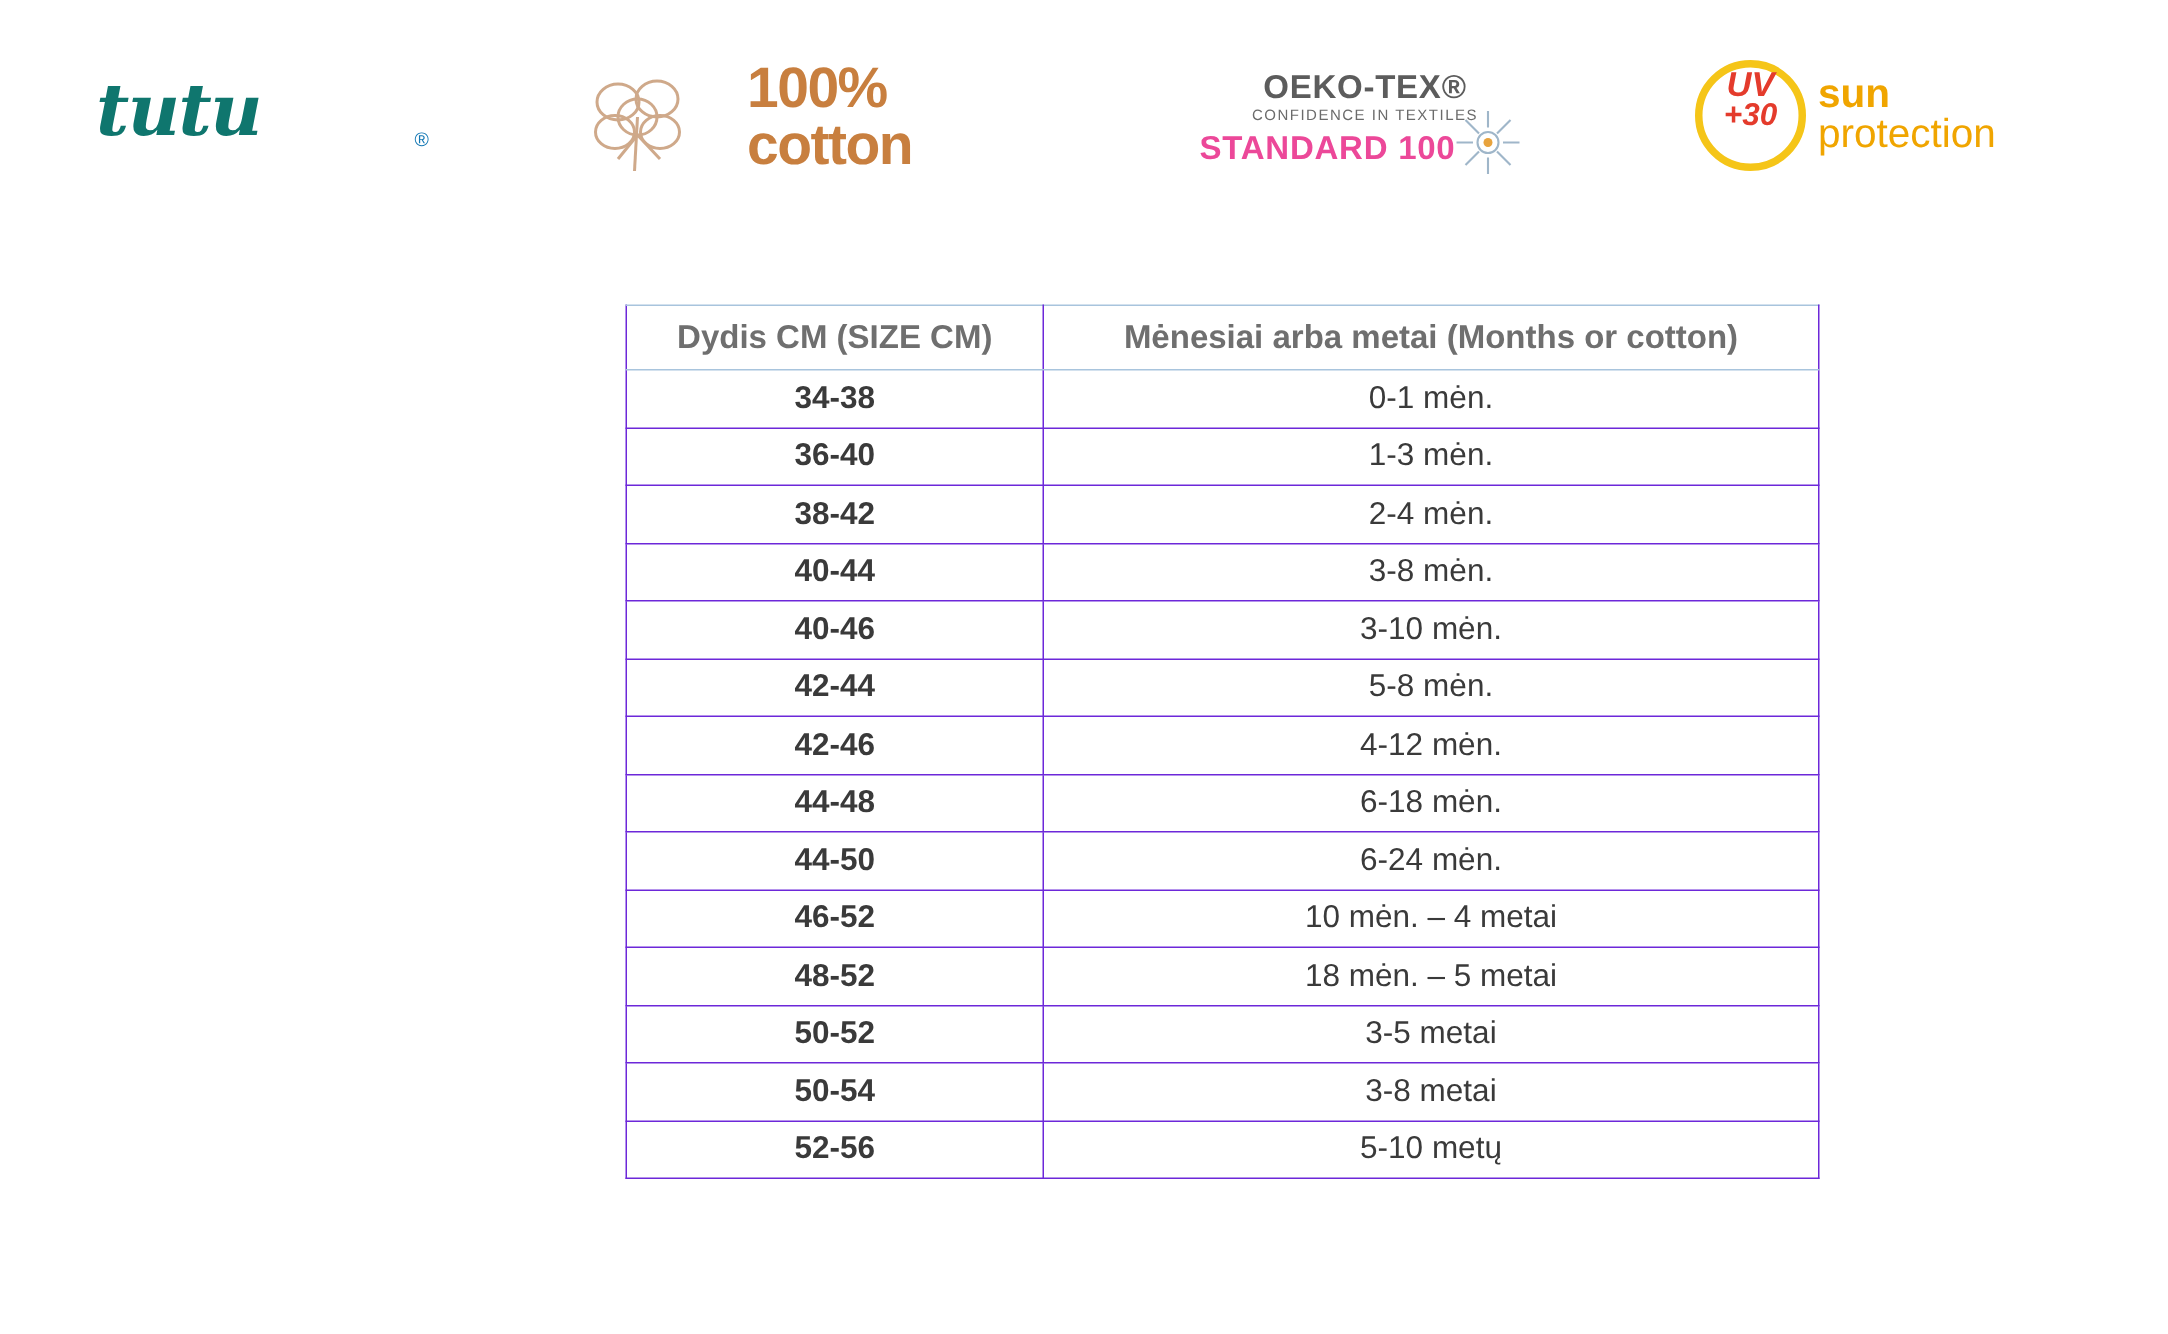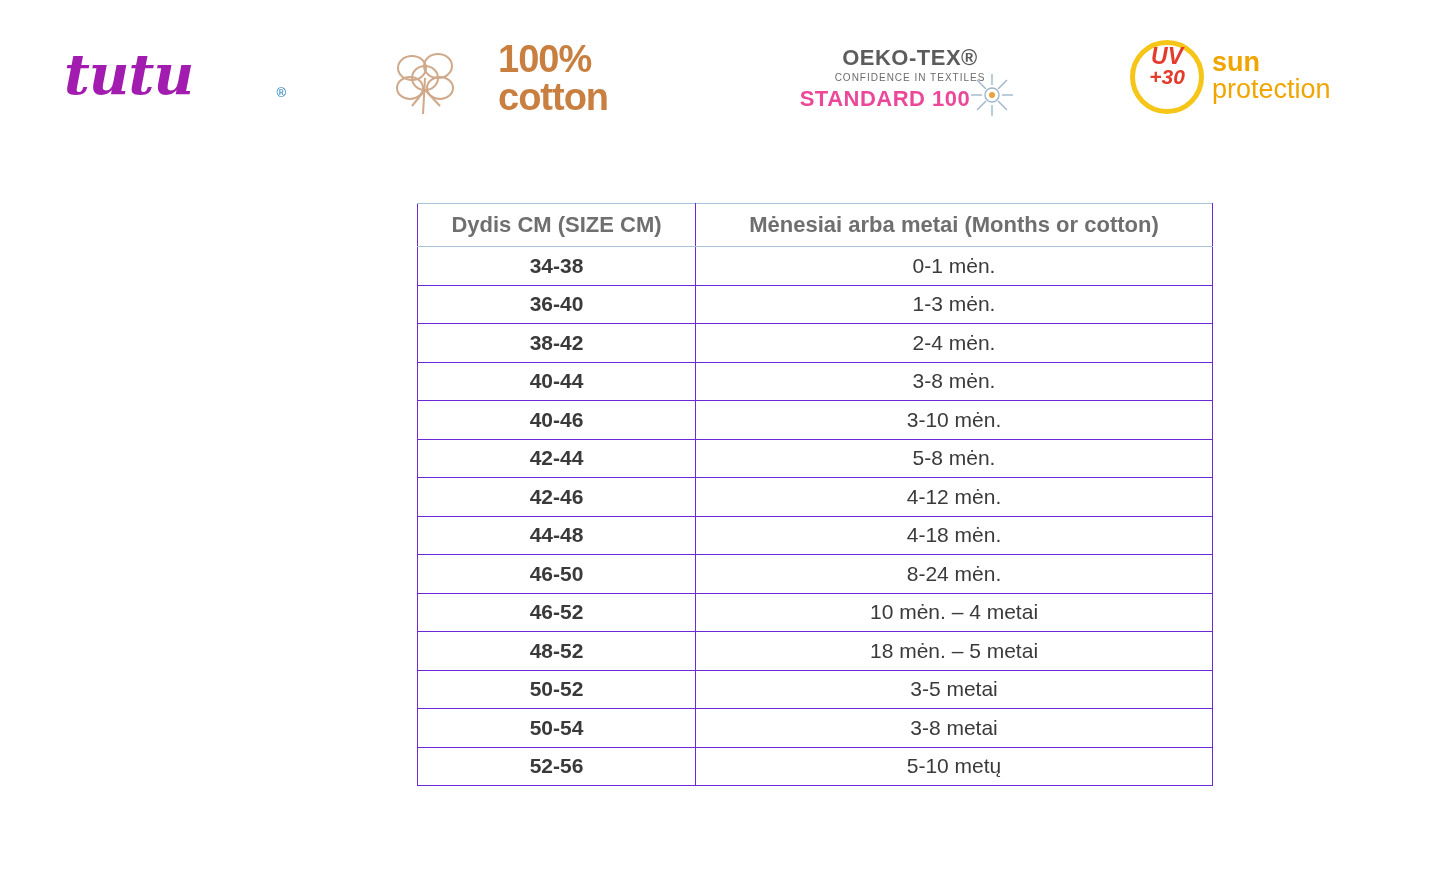--- a/index.html
+++ b/index.html
@@ -34,23 +34,23 @@
     position: absolute;
     left: 64px;
     top: 38px;
     width: 210px;
     height: 76px;
   }
   .tutu-word {
     font-family: "DejaVu Serif", serif;
     font-style: italic;
     font-weight: bold;
-    font-size: 56px;
+    font-size: 48px;
     letter-spacing: -1px;
-    color: #a21caf;
+    color: #0f766e;
     line-height: 72px;
   }
   .tutu-reg {
     position: absolute;
     right: -12px;
     bottom: 14px;
     font-size: 13px;
     color: #1277b4;
     font-family: "Liberation Sans", sans-serif;
     font-style: normal;
@@ -319,25 +319,25 @@
           <tr>
             <td class="size-cell">42-44</td>
             <td class="age-cell">5-8 mėn.</td>
           </tr>
           <tr>
             <td class="size-cell">42-46</td>
             <td class="age-cell">4-12 mėn.</td>
           </tr>
           <tr>
             <td class="size-cell">44-48</td>
-            <td class="age-cell">4-18 mėn.</td>
-          </tr>
-          <tr>
-            <td class="size-cell">46-50</td>
-            <td class="age-cell">8-24 mėn.</td>
+            <td class="age-cell">6-18 mėn.</td>
+          </tr>
+          <tr>
+            <td class="size-cell">44-50</td>
+            <td class="age-cell">6-24 mėn.</td>
           </tr>
           <tr>
             <td class="size-cell">46-52</td>
             <td class="age-cell">10 mėn. – 4 metai</td>
           </tr>
           <tr>
             <td class="size-cell">48-52</td>
             <td class="age-cell">18 mėn. – 5 metai</td>
           </tr>
           <tr>

